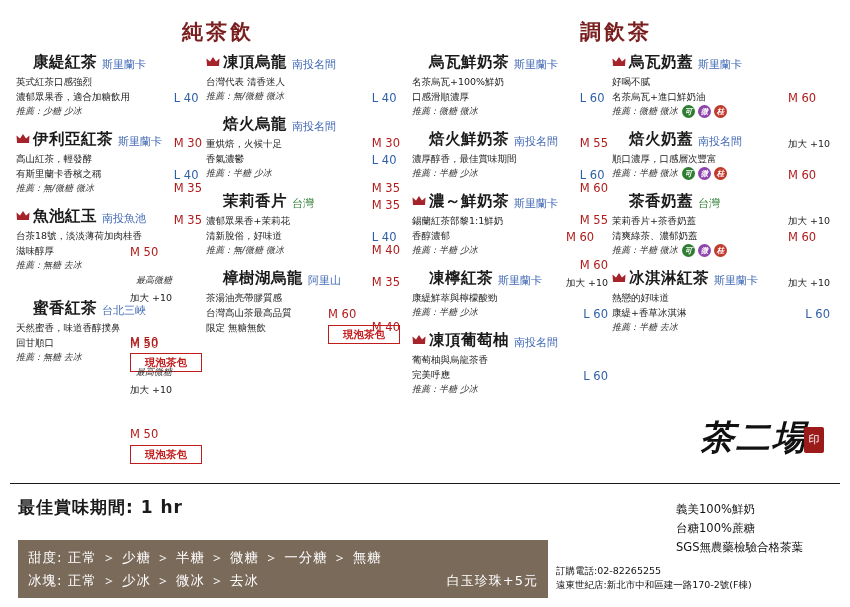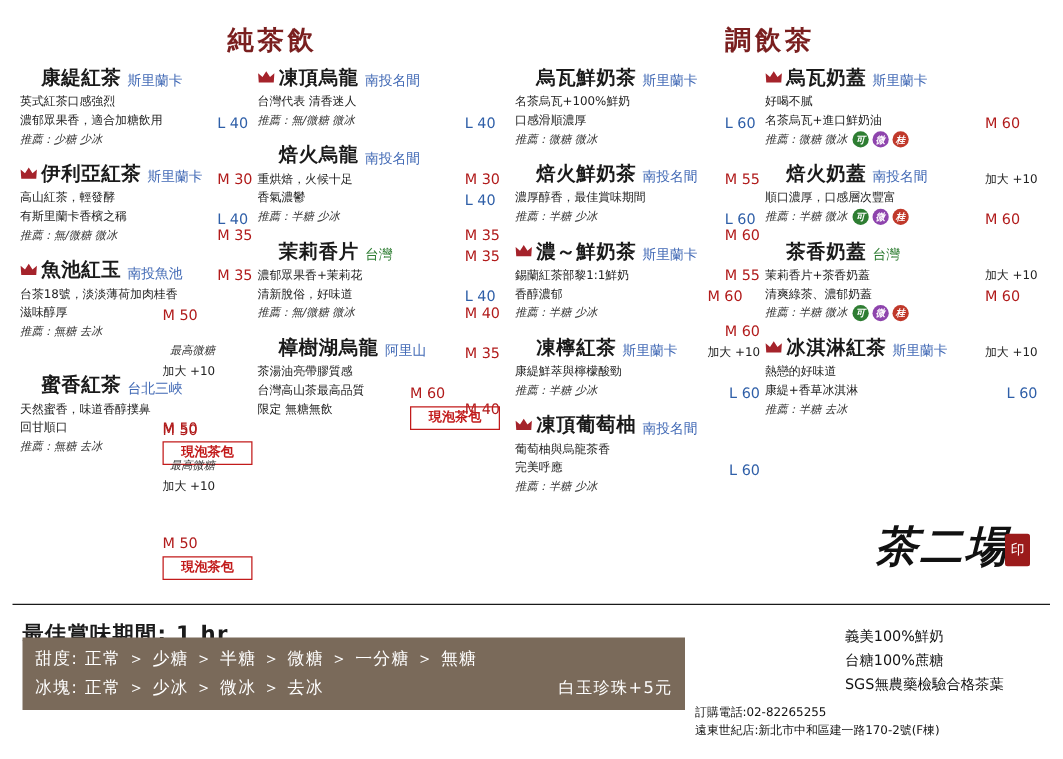--- a/index.html
+++ b/index.html
@@ -110,21 +110,21 @@
     position:absolute; left: 10px; top: 483px; width: 830px;
     border-top: 1.6px solid #1a1a1a;
   }
   .best {
     position:absolute; left: 18px; top: 496px;
     font-size: 17px; font-weight: bold; letter-spacing:1px;
   }
   .best .val { font-family:"DejaVu Sans", sans-serif; }
 
   .opt-box {
-    position:absolute; left: 18px; top: 510px;
+    position:absolute; left: 18px; top: 540px;
     width: 530px; height: 58px;
     background: #7a6a5a; color:#fff;
     padding: 6px 10px;
     font-size: 13.5px; letter-spacing: 1px;
   }
   .opt-row { line-height: 23px; white-space: nowrap; }
   .opt-row .pearl { float:right; font-size: 13px; }
 
   .right-notes {
     position:absolute; left: 676px; top: 500px;

